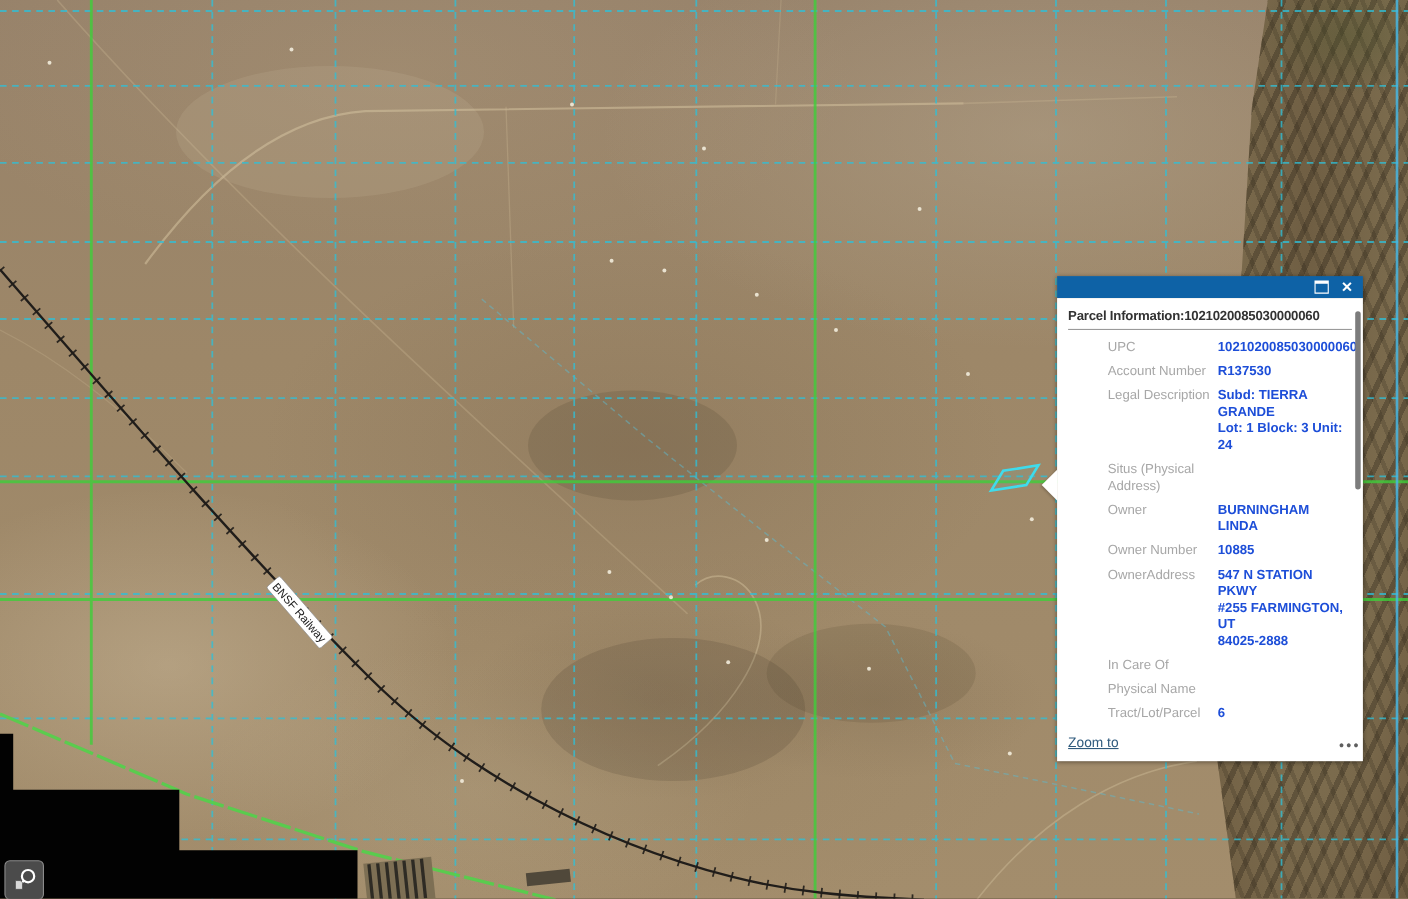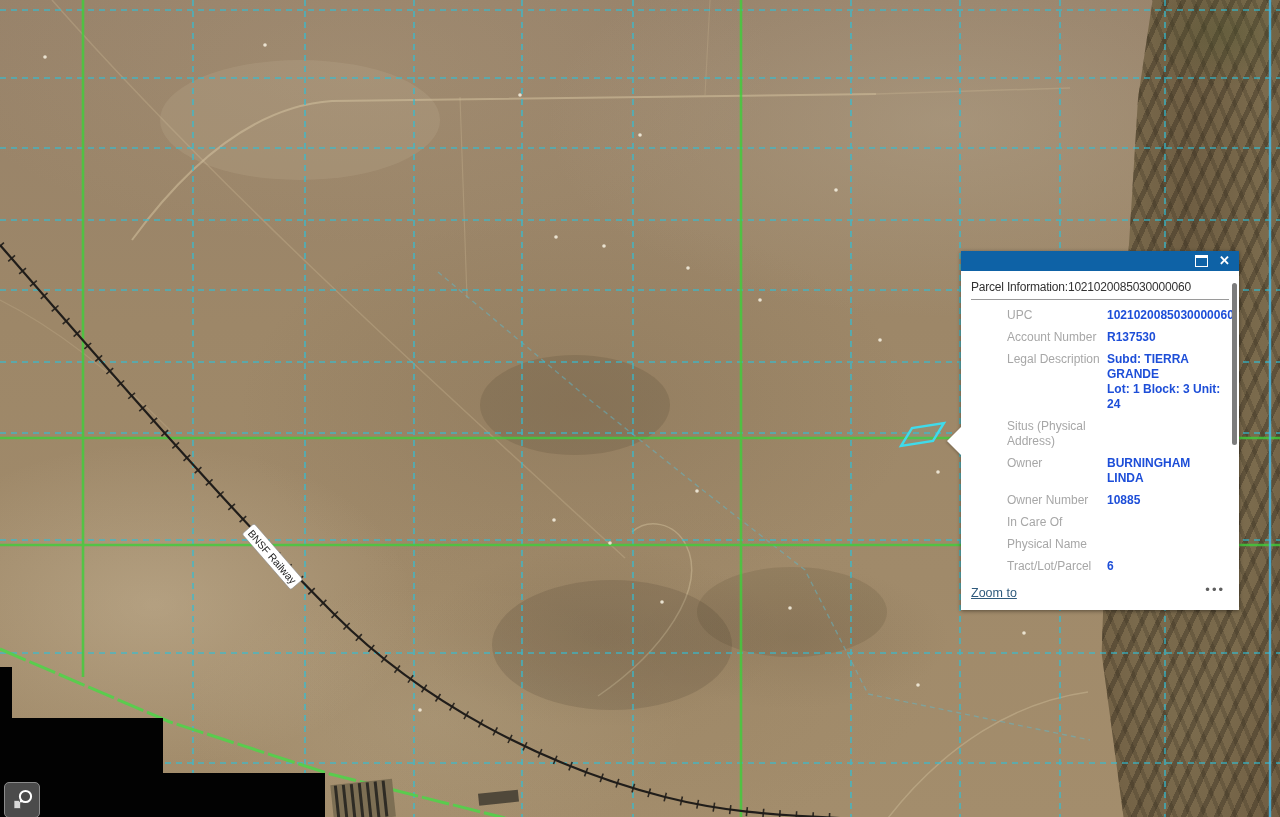--- a/index.html
+++ b/index.html
@@ -51,29 +51,29 @@
     border-right:14px solid #fff;filter:drop-shadow(-1px 1px 1px rgba(0,0,0,.2));
   }
   .popup-header{
     height:20px;display:flex;align-items:center;justify-content:flex-end;
     gap:11px;padding:0 9px;
   }
   .win-max{width:11px;height:8px;border:1.5px solid #fff;border-top-width:3px;cursor:pointer;}
   .win-close{color:#fff;font-size:13px;font-weight:bold;line-height:1;cursor:pointer;margin-top:-1px;}
   .popup-main{position:relative;background:#fff;color:#595959;}
   .popup-title{
-    padding:9px 4px 5px 10px;font-size:12px;font-weight:normal;color:#323232;letter-spacing:-.2px;
+    padding:9px 4px 5px 10px;font-size:12px;font-weight:bold;color:#323232;letter-spacing:-.2px;
     white-space:nowrap;
   }
   .popup-sep{height:0;border-bottom:1px solid #9a9a9a;margin:0 10px 8px 10px;}
   .popup-fields{padding:0 12px 2px 10px;}
   .field-row{display:flex;margin-bottom:7px;line-height:15px;margin-left:36px;}
   .field-label{width:94px;flex:0 0 94px;color:#a7a7a7;margin-right:6px;}
   .field-value{color:#1d4ed8;font-weight:bold;}
-  .popup-footer{display:flex;align-items:flex-start;justify-content:space-between;padding:3px 14px 10px 10px;}
+  .popup-footer{display:flex;align-items:flex-end;justify-content:space-between;padding:3px 2px 10px 10px;}
   .zoom-to{color:#2f5a7d;text-decoration:underline;cursor:pointer;font-size:12.5px;}
   .more-dots{color:#5f5f5f;font-size:13px;letter-spacing:2px;cursor:pointer;line-height:8px;}
   .popup-scrollthumb{position:absolute;right:2px;top:12px;width:5px;height:162px;background:#7c7c7c;border-radius:3px;cursor:pointer;}
 </style>
 </head>
 <body>
 
 <div class="viewport">
 
   <div class="map"></div>
@@ -231,20 +231,28 @@
               <div>BURNINGHAM LINDA</div>
             </div>
           </div>
           <div class="field-row">
             <div class="field-label">Owner Number</div>
             <div class="field-value">
               <div>10885</div>
             </div>
           </div>
           <div class="field-row">
+            <div class="field-label">OwnerAddress</div>
+            <div class="field-value">
+              <div>547 N STATION PKWY</div>
+              <div>#255 FARMINGTON, UT</div>
+              <div>84025-2888</div>
+            </div>
+          </div>
+          <div class="field-row">
             <div class="field-label">In Care Of</div>
             <div class="field-value">&nbsp;</div>
           </div>
           <div class="field-row">
             <div class="field-label">Physical Name</div>
             <div class="field-value">&nbsp;</div>
           </div>
           <div class="field-row">
             <div class="field-label">Tract/Lot/Parcel</div>
             <div class="field-value">

